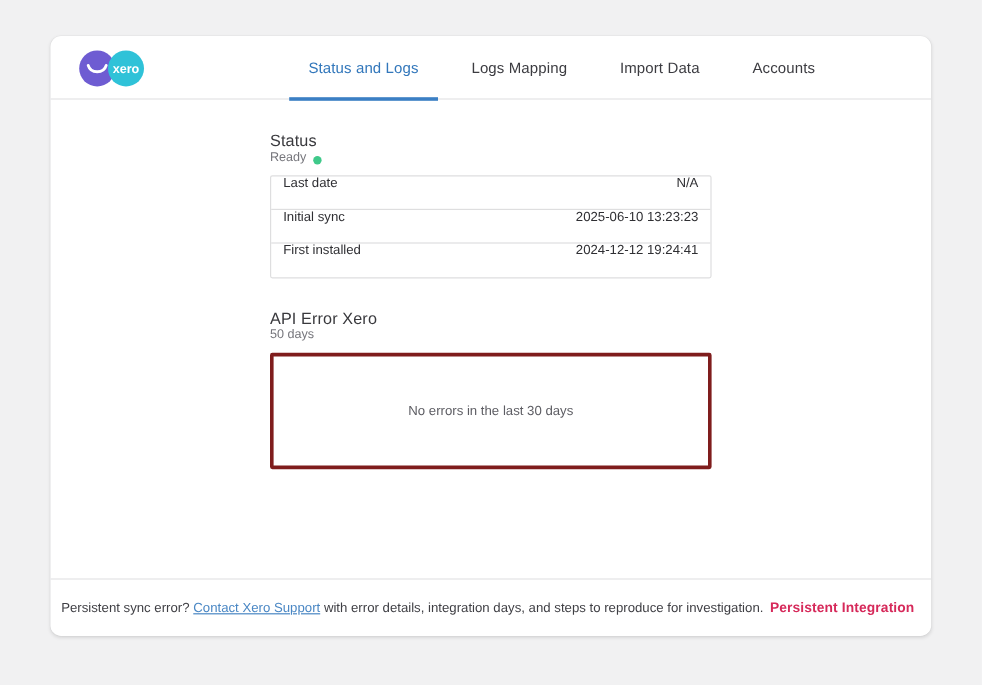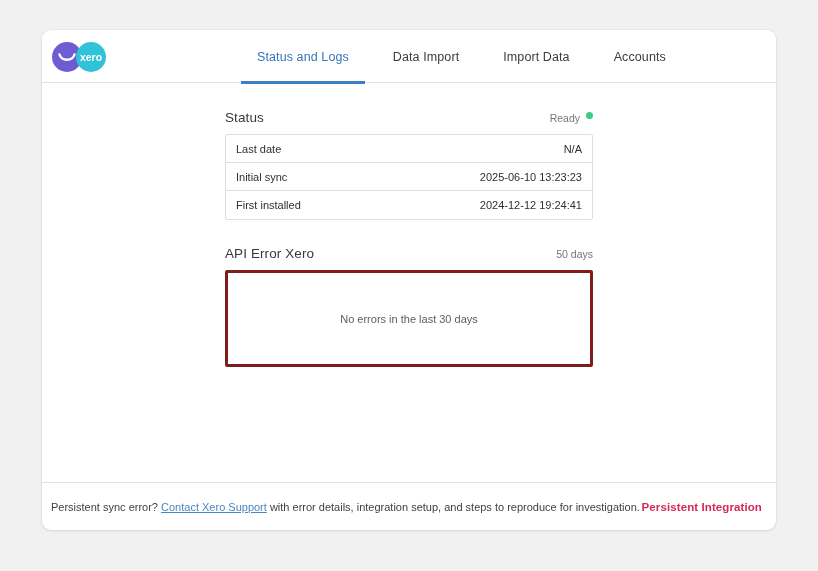--- a/index.html
+++ b/index.html
@@ -37,21 +37,21 @@
   .card-header {
     position: relative;
     height: 53px;
     flex: 0 0 53px;
     border-bottom: 1px solid #e3e3e5;
     display: flex;
     align-items: center;
   }
   .logo {
     position: absolute;
-    left: 9px;
+    left: 23px;
     top: 11px;
     width: 58px;
     height: 32px;
   }
   .tabs {
     position: absolute;
     left: 199px;
     top: 0;
     height: 53px;
     display: flex;
@@ -90,31 +90,32 @@
     position: absolute;
     left: 183px;
     top: 27px;
     width: 368px;
   }
   .section-head {
     display: flex;
     align-items: baseline;
     justify-content: space-between;
     margin-bottom: 9px;
+    flex-direction: column;
   }
   .section-title {
     font-size: 13.5px;
     color: #39393d;
     letter-spacing: 0.1px;
   }
   .section-meta {
     font-size: 10.5px;
     color: #76767c;
     display: flex;
-    align-items: flex-start;
+    align-items: flex-end;
     gap: 6px;
   }
   .status-dot {
     display: inline-block;
     width: 7px;
     height: 7px;
     border-radius: 50%;
     background: #3fc98a;
     position: relative;
     top: 0px;
@@ -123,21 +124,21 @@
   
   .status-table {
     width: 100%;
     border: 1px solid #dededf;
     border-radius: 2px;
     background: #fff;
     border-collapse: collapse;
   }
   .status-row {
     display: flex;
-    align-items: center;
+    align-items: flex-start;
     justify-content: space-between;
     height: 28px;
     padding: 0 10px;
     border-bottom: 1px solid #dededf;
   }
   .status-row:last-child { border-bottom: none; }
   .status-label {
     font-size: 11px;
     color: #2f2f33;
   }
@@ -211,21 +212,21 @@
           <circle cx="40" cy="16" r="15" fill="#2fc2d8"></circle>
           <text x="40" y="20" text-anchor="middle" font-family="Liberation Sans, sans-serif" font-size="10.5" font-weight="bold" fill="#ffffff">xero</text>
         </svg>
       </div>
 
       <div class="tabs">
         <div class="tab active">
           <span>Status and Logs</span>
         </div>
         <div class="tab">
-          <span>Data Import</span>
+          <span>Logs Mapping</span>
         </div>
         <div class="tab">
           <span>Import Data</span>
         </div>
         <div class="tab">
           <span>Accounts</span>
         </div>
       </div>
     </div>
 
@@ -266,19 +267,19 @@
           <span class="log-empty">No errors in the last 30 days</span>
         </div>
 
       </div>
     </div>
 
     <div class="card-footer">
       <div class="footer-text">
         <span>Persistent sync error?</span>
         <span class="footer-link">Contact Xero Support</span>
-        <span>with error details, integration setup, and steps to reproduce for investigation.</span>
+        <span>with error details, integration days, and steps to reproduce for investigation.</span>
       </div>
       <button class="uninstall-btn">Persistent Integration</button>
     </div>
 
   </div>
 </div>
 
 </body></html>

